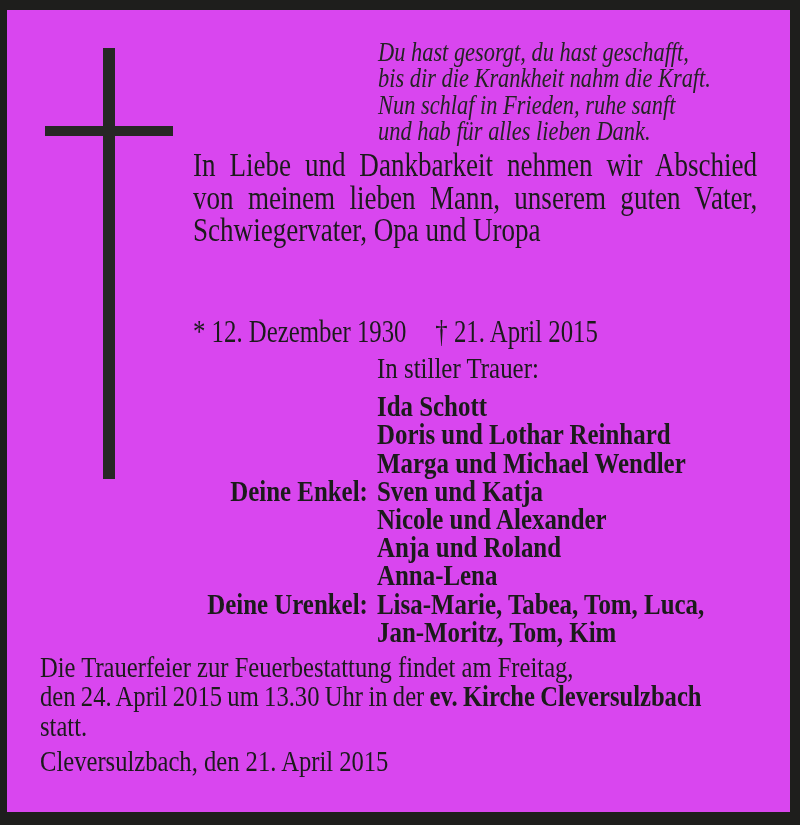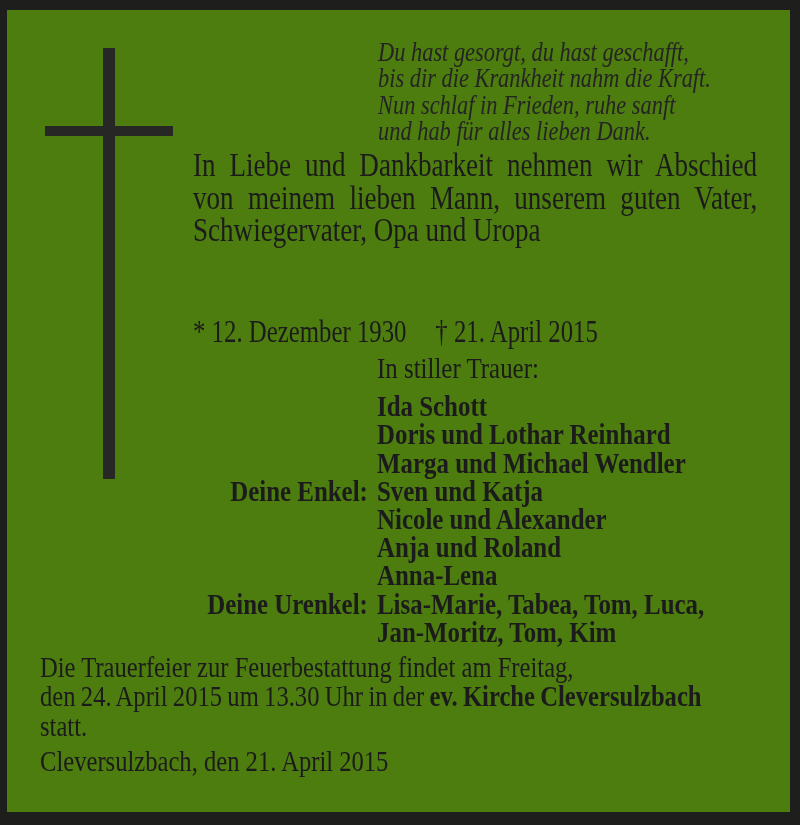--- a/index.html
+++ b/index.html
@@ -1,18 +1,18 @@
 <!DOCTYPE html>
 <html><head>
 <meta charset="utf-8">
 <style>
   html,body{margin:0;padding:0;background:#fff;}
   .page{
     position:relative; width:800px; height:825px;
-    background:#4d7c0f; overflow:hidden;
+    background:#d946ef; overflow:hidden;
     font-family:"Liberation Serif", serif;
     color:#1b1b1b;
   }
   .frame{
     position:absolute; inset:0; z-index:6; pointer-events:none;
     border-style:solid; border-color:#1e1e1c;
     border-width:10px 10px 13px 7px;
   }
   
   .cross-v{position:absolute; left:103px; top:48px; width:12px; height:431px; background:#272725;}

